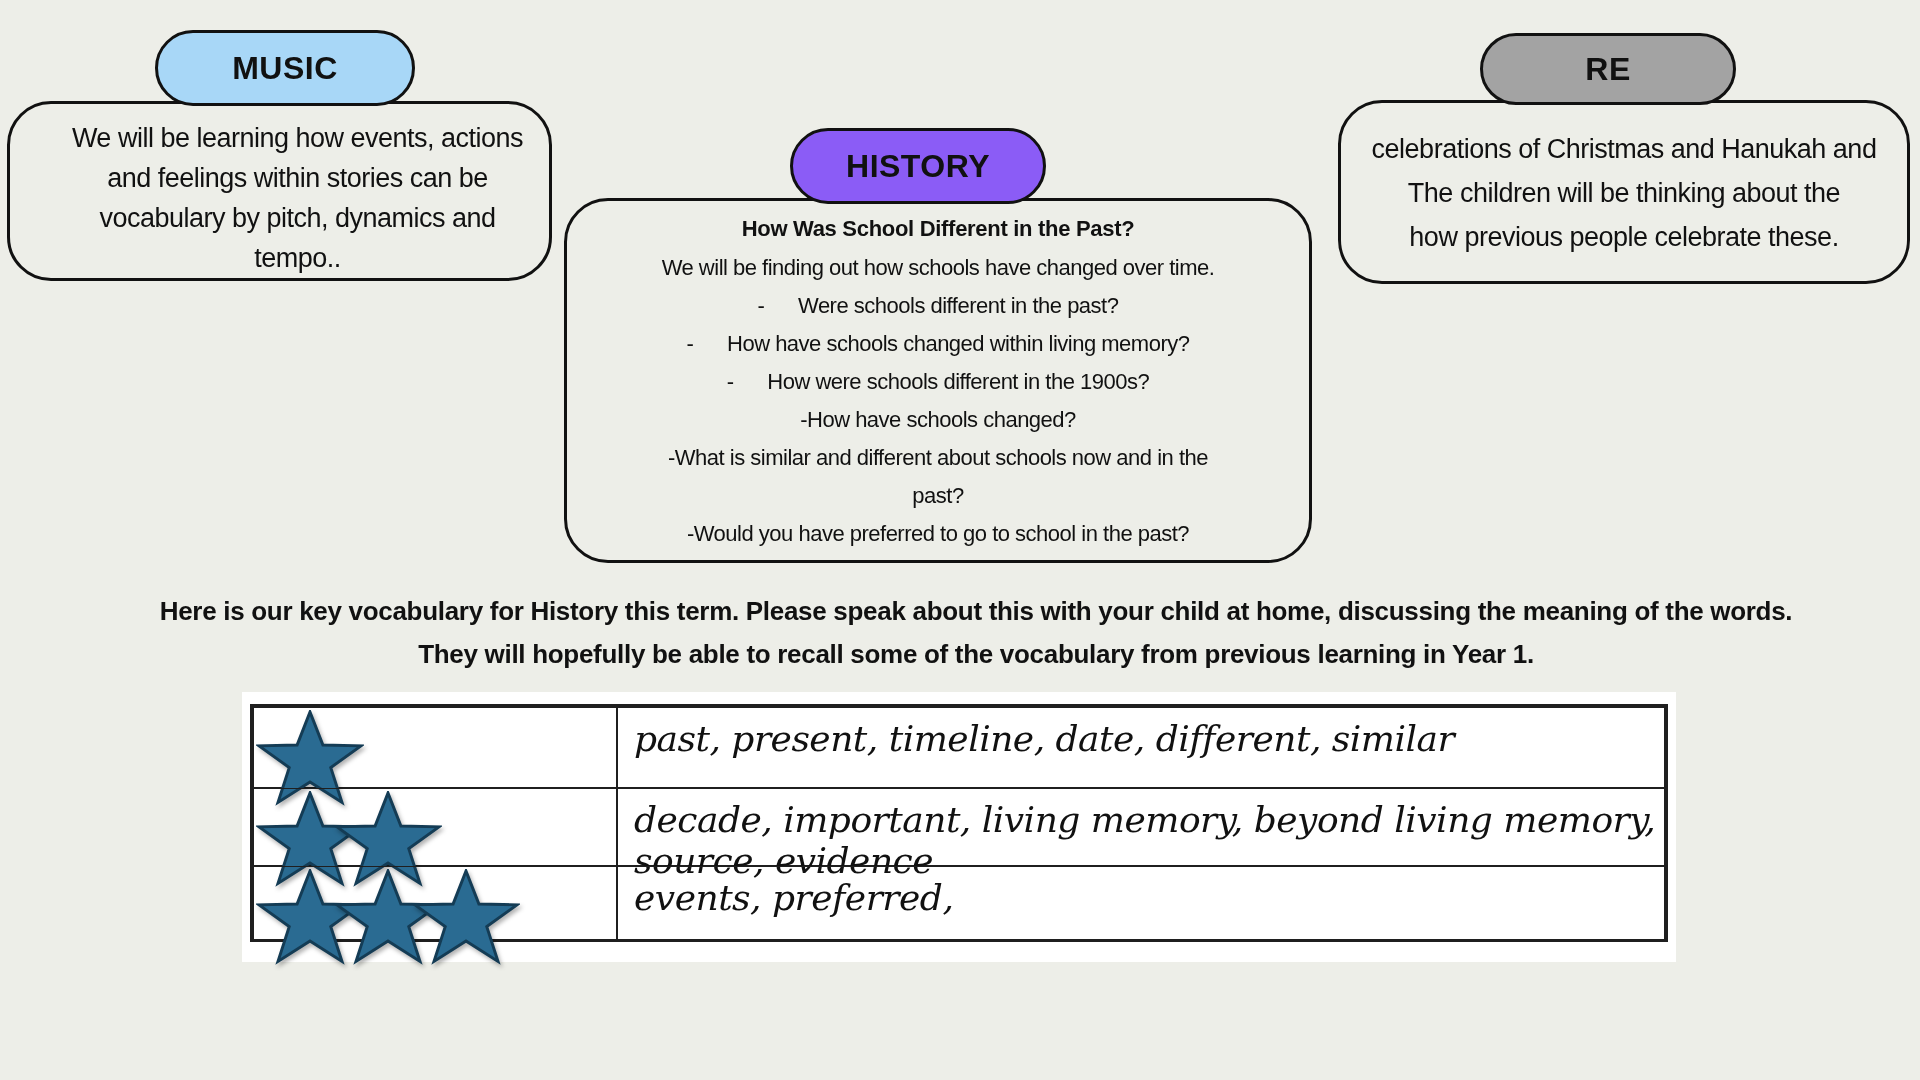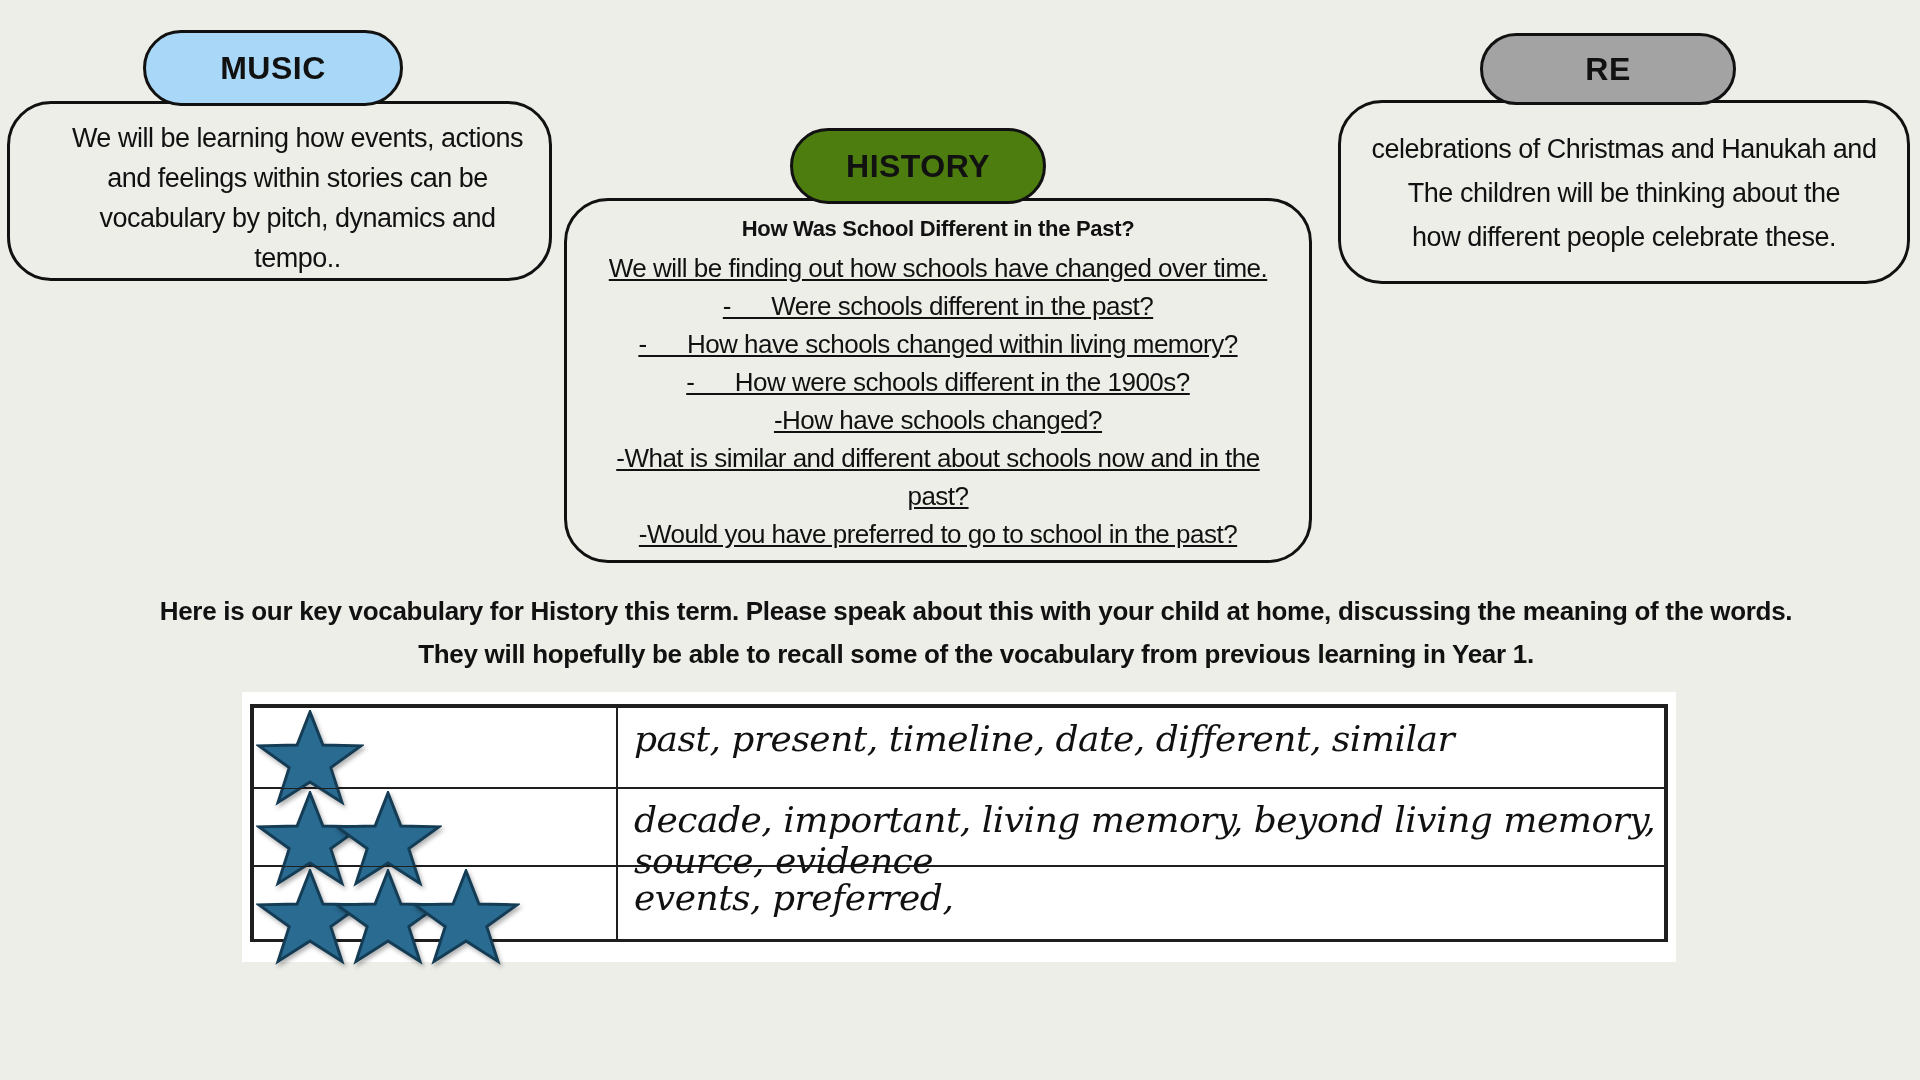--- a/index.html
+++ b/index.html
@@ -36,25 +36,25 @@
     box-sizing:border-box;
   }
   .bubble .line{
     white-space:pre-wrap;
     letter-spacing:-0.5px;
   }
   #music-box{left:7px;top:101px;width:545px;height:180px;padding-top:14px;}
   #music-box .line{font-size:27px;line-height:40px;margin-left:36px;}
   #history-box{left:564px;top:198px;width:748px;height:365px;padding-top:8px;}
   #history-box .title{font-size:22px;font-weight:bold;line-height:40px;letter-spacing:-0.3px;}
-  #history-box .line{font-size:26px;line-height:38px;text-decoration:underline;}
+  #history-box .line{font-size:22px;line-height:38px;}
   #re-box{left:1338px;top:100px;width:572px;height:184px;padding-top:24px;}
   #re-box .line{font-size:27px;line-height:44px;}
 
-  #music-pill{left:143px;top:30px;width:254px;height:70px;}
+  #music-pill{left:155px;top:30px;width:254px;height:70px;}
   #history-pill{left:790px;top:128px;width:250px;height:70px;}
   #re-pill{left:1480px;top:33px;width:250px;height:66px;}
 
   
   #vocab-intro{
     position:absolute;
     left:16px;top:590px;width:1920px;
     text-align:center;
     font-weight:bold;
     font-size:26px;
@@ -110,42 +110,42 @@
   <div class="pill" id="music-pill" style="background: rgb(168, 215, 247);">
     <span>MUSIC</span>
   </div>
   <div class="bubble" id="music-box">
     <div class="line">We will be learning how events, actions</div>
     <div class="line">and feelings within stories can be</div>
     <div class="line">vocabulary by pitch, dynamics and</div>
     <div class="line">tempo..</div>
   </div>
 
-  <div class="pill" id="history-pill" style="background: #4d7c0f;">
+  <div class="pill" id="history-pill" style="background: #8b5cf6;">
     <span>HISTORY</span>
   </div>
   <div class="bubble" id="history-box">
     <div class="title">How Was School Different in the Past?</div>
     <div class="line">We will be finding out how schools have changed over time.</div>
     <div class="line">-      Were schools different in the past?</div>
     <div class="line">-      How have schools changed within living memory?</div>
     <div class="line">-      How were schools different in the 1900s?</div>
     <div class="line">-How have schools changed?</div>
     <div class="line">-What is similar and different about schools now and in the</div>
     <div class="line">past?</div>
     <div class="line">-Would you have preferred to go to school in the past?</div>
   </div>
 
   <div class="pill" id="re-pill" style="background: #a3a3a3;">
     <span>RE</span>
   </div>
   <div class="bubble" id="re-box">
     <div class="line">celebrations of Christmas and Hanukah and</div>
     <div class="line">The children will be thinking about the</div>
-    <div class="line">how different people celebrate these.</div>
+    <div class="line">how previous people celebrate these.</div>
   </div>
 
   <div id="vocab-intro">
     <div class="line">Here is our key vocabulary for History this term. Please speak about this with your child at home, discussing the meaning of the words.</div>
     <div class="line">They will hopefully be able to recall some of the vocabulary from previous learning in Year 1.</div>
   </div>
 
   <div id="table-panel">
     <div id="vocab-table">
 

